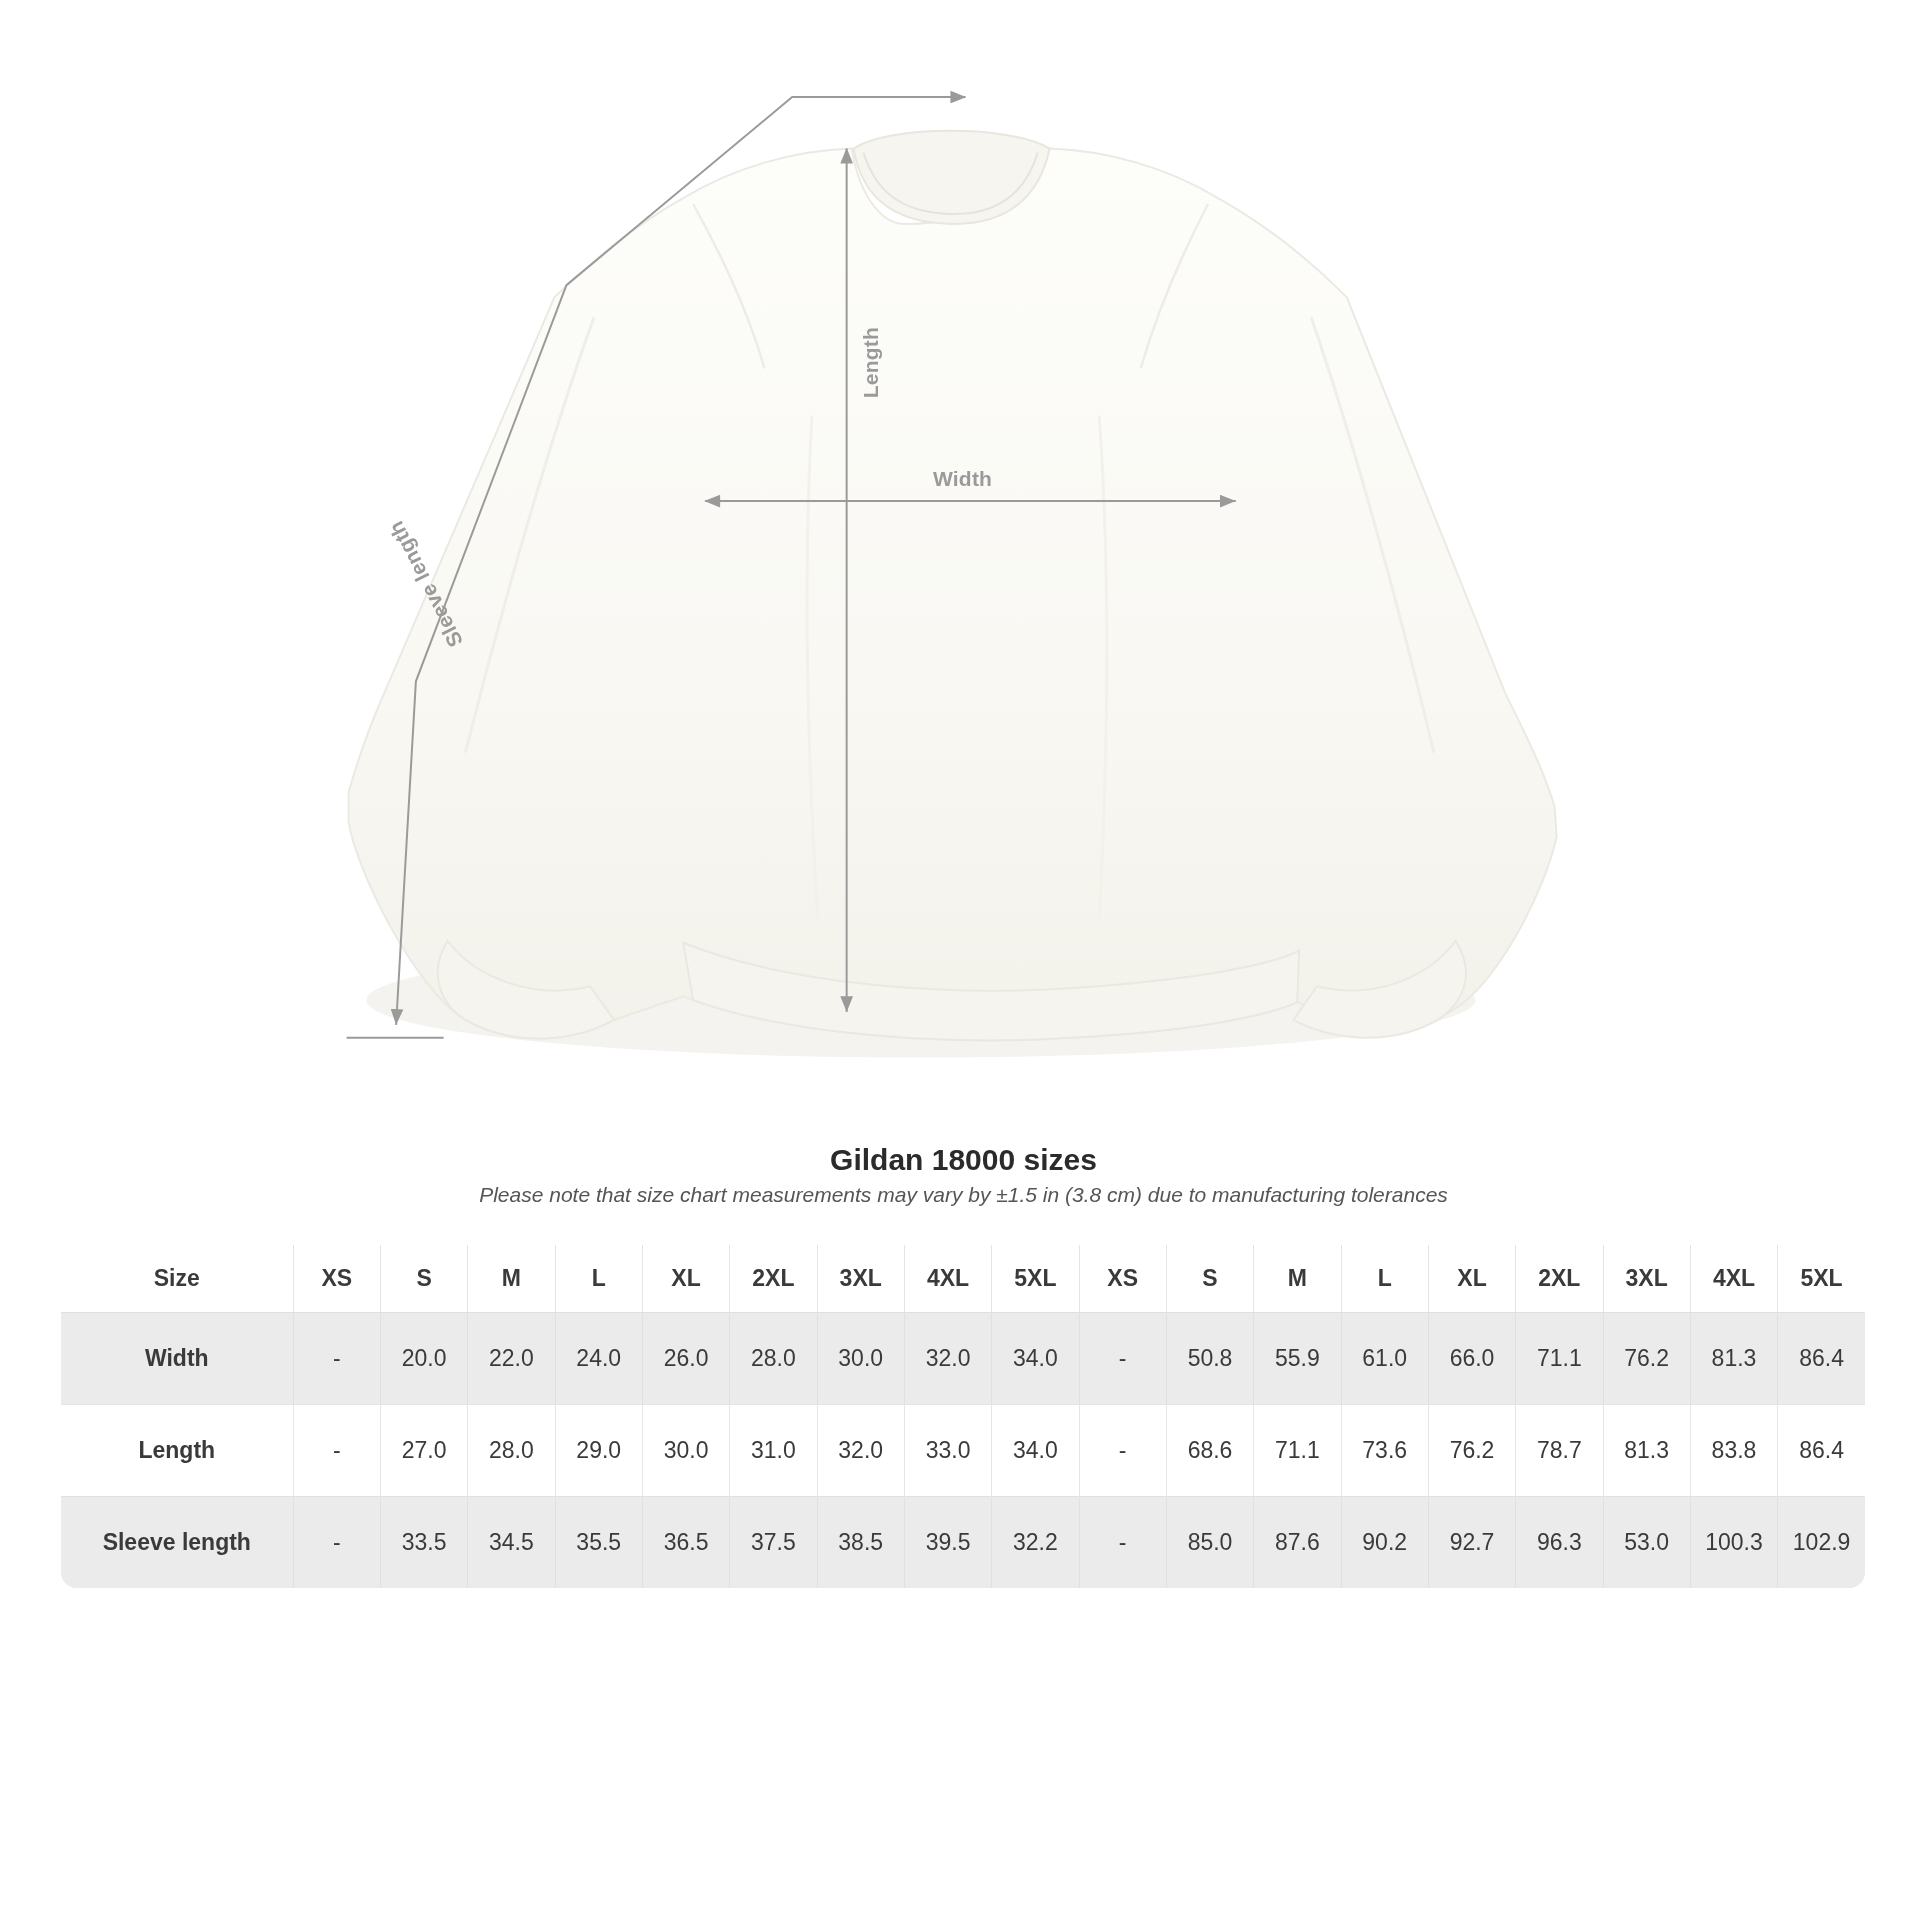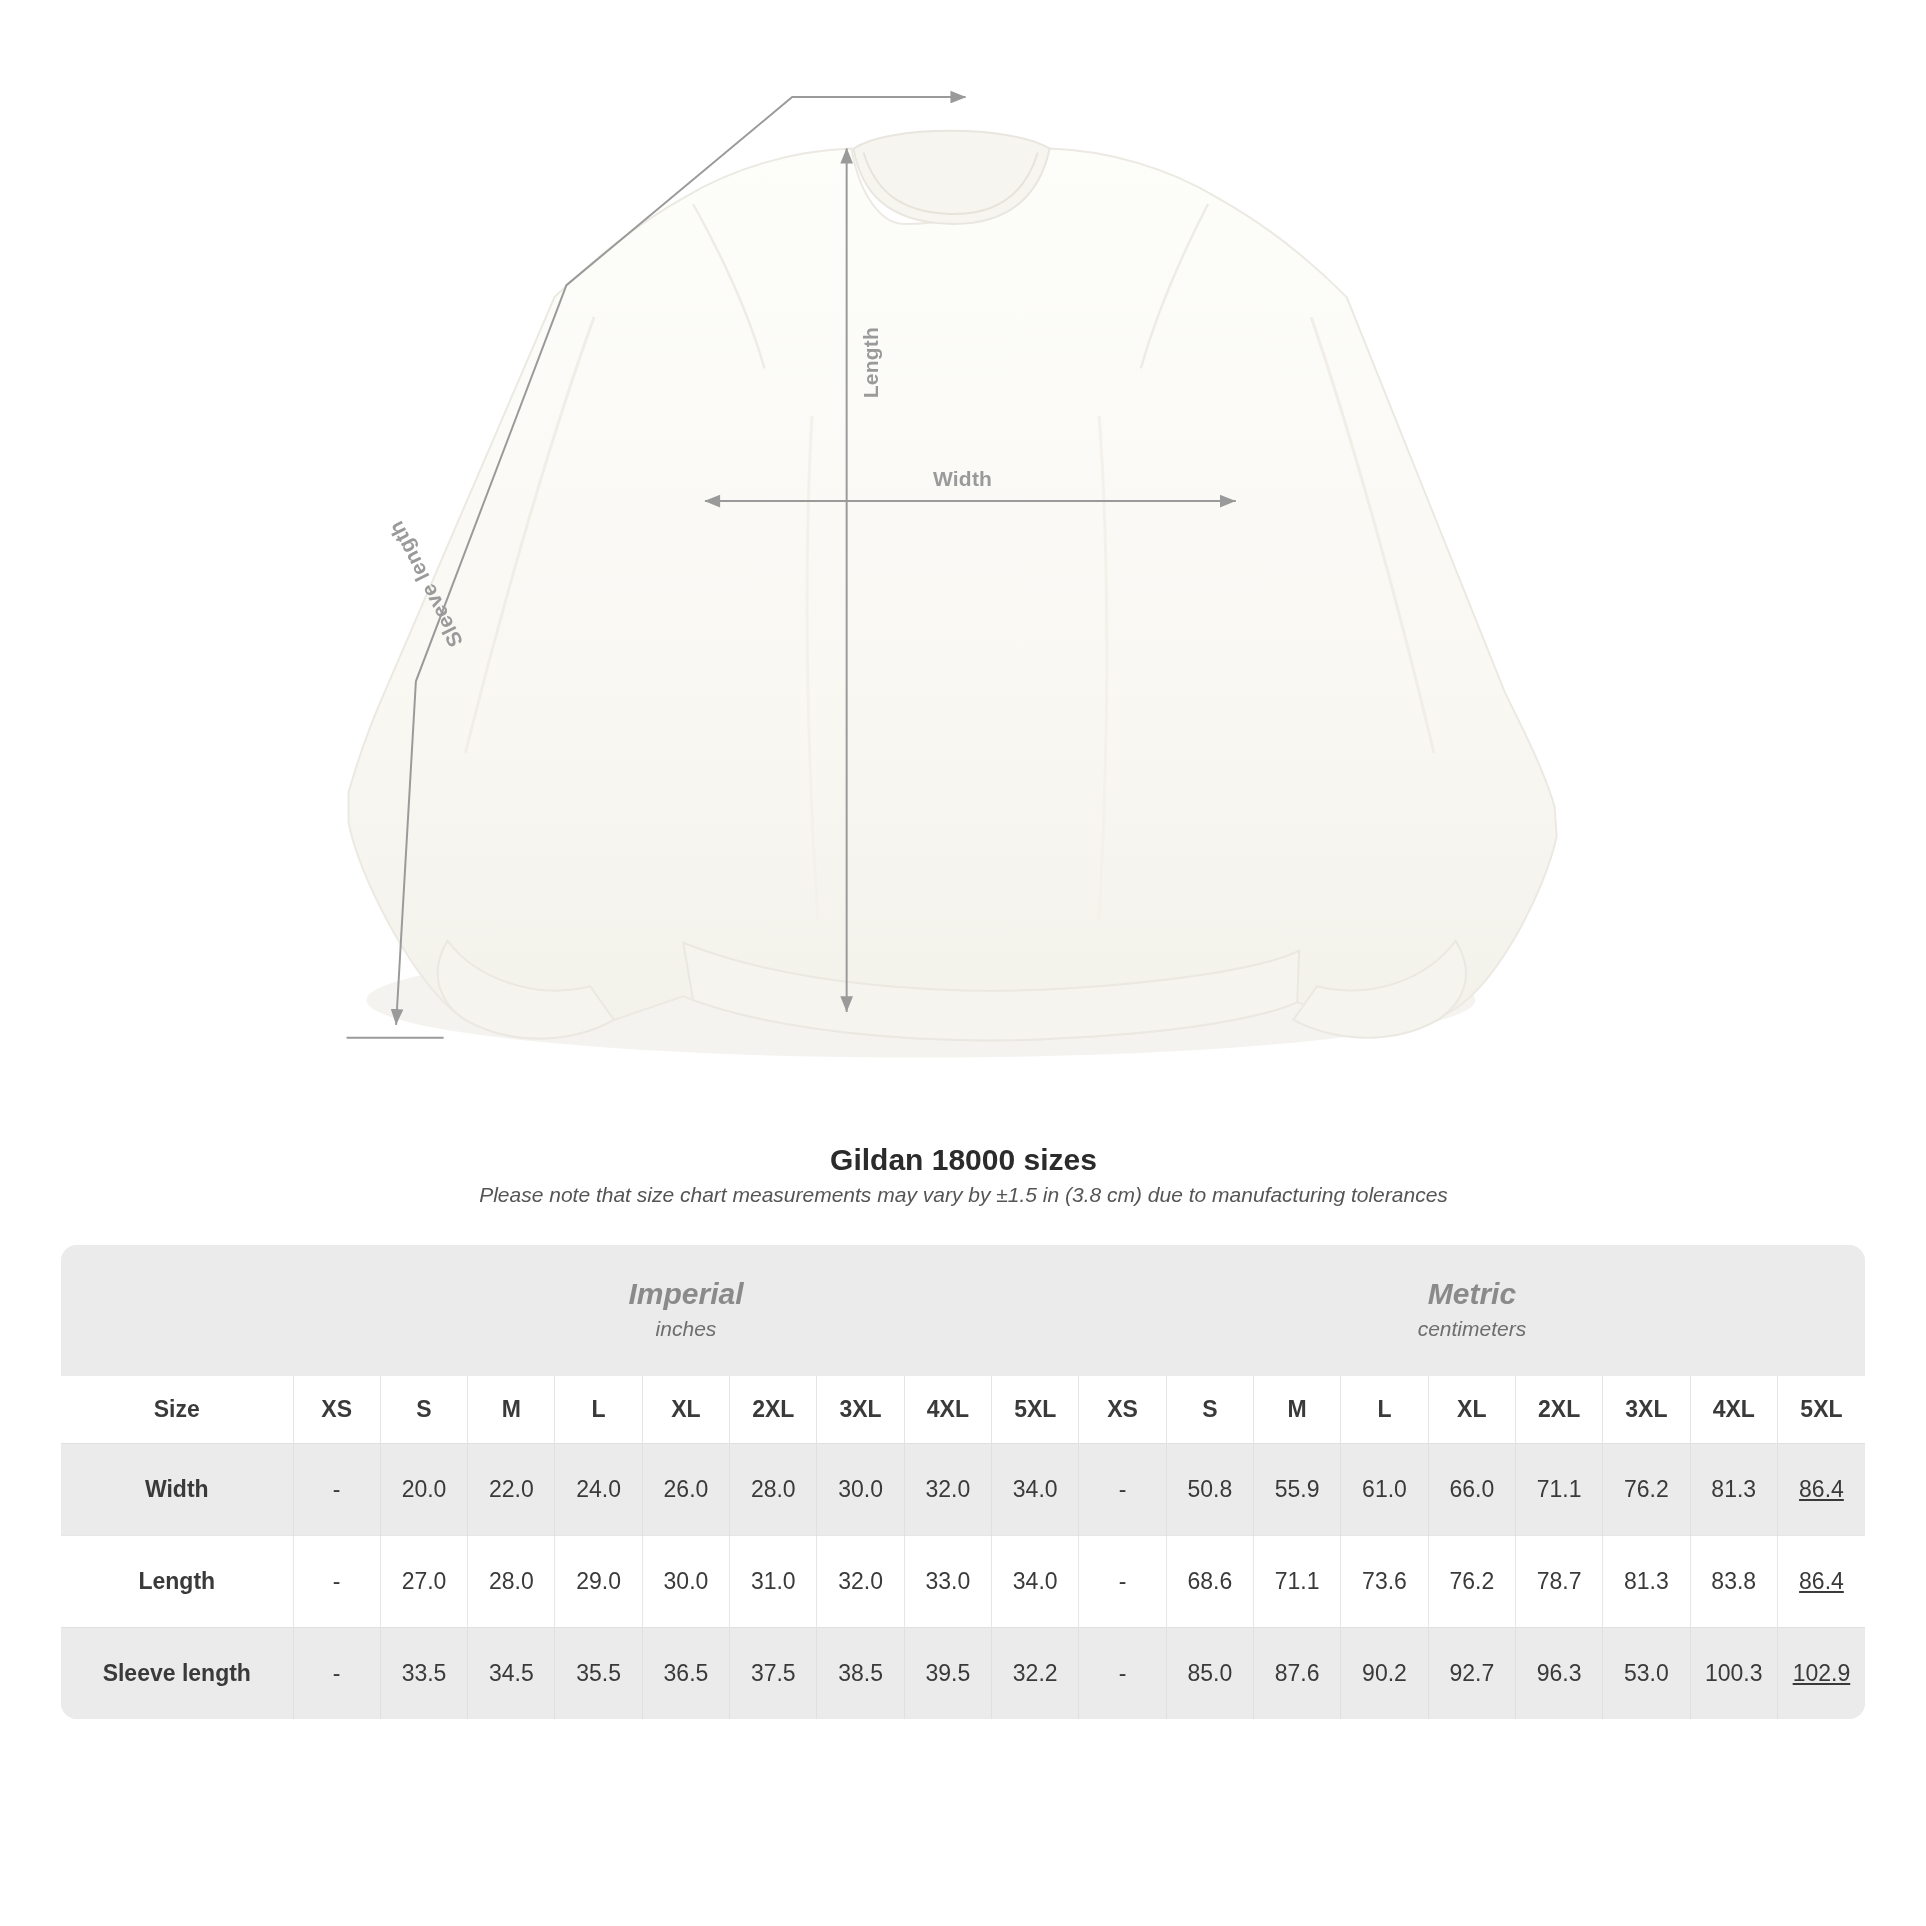--- a/index.html
+++ b/index.html
@@ -124,21 +124,21 @@
     height: 91px;
     border-right: 1px solid #e0e0e0;
     border-top: 1px solid #e0e0e0;
   }
   tr.band-b td {
     background: #ffffff;
     height: 91px;
     border-right: 1px solid #e6e6e6;
     border-top: 1px solid #e6e6e6;
   }
-  tr.band-a td:last-child, tr.band-b td:last-child { border-right: none; text-decoration: underline; }
+  tr.band-a td:last-child, tr.band-b td:last-child { border-right: none; }
   .col-label { width: 194px; }
   .col-cell { width: 73px; }
 </style>
 </head>
 <body>
 
 <div class="page">
 
   <div class="garment-area">
     <svg class="garment-svg" width="1927" height="1119" viewBox="0 0 1946 1130">
@@ -243,31 +243,20 @@
           <col class="col-cell">
           <col class="col-cell">
           <col class="col-cell">
         <col class="col-cell">
           <col class="col-cell">
           <col class="col-cell">
           <col class="col-cell">
       </colgroup>
       <tbody>
 
-        <tr class="unit-head-row">
-          <td></td>
-          <td colspan="9">
-            <div class="unit-title">Imperial</div>
-            <div class="unit-sub">inches</div>
-          </td>
-          <td colspan="9">
-            <div class="unit-title">Metric</div>
-            <div class="unit-sub">centimeters</div>
-          </td>
-        </tr>
 
         <tr class="head-row">
           <td>Size</td>
           <td>XS</td>
           <td>S</td>
           <td>M</td>
           <td>L</td>
           <td>XL</td>
           <td>2XL</td>
           <td>3XL</td>

